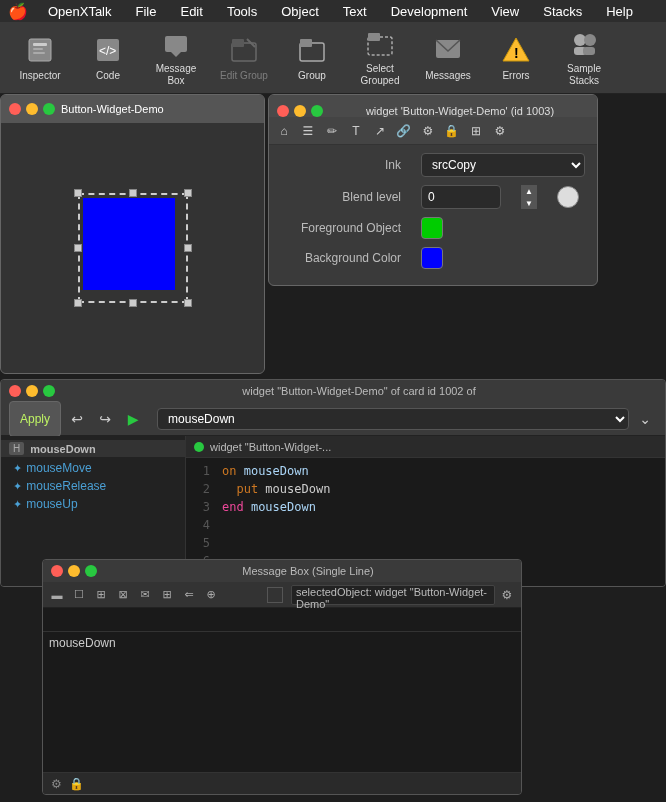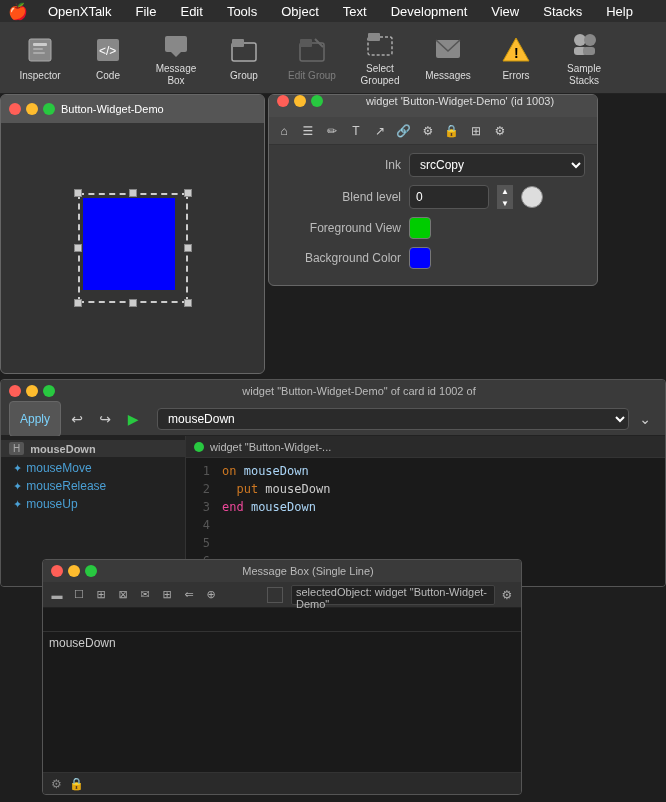--- a/index.html
+++ b/index.html
@@ -132,21 +132,21 @@
       width: 330px;
       background: #3a3a3a;
       border: 1px solid #666;
       border-radius: 6px;
       overflow: hidden;
     }
     .inspector-titlebar {
       height: 22px;
       background: #4a4a4a;
       display: flex;
-      align-items: flex-start;
+      align-items: flex-end;
       padding: 0 8px;
       gap: 8px;
     }
     .inspector-title {
       font-size: 11px;
       color: #ddd;
       flex: 1;
       text-align: center;
     }
     .inspector-toolbar {
@@ -171,21 +171,21 @@
       justify-content: center;
       border-radius: 3px;
     }
     .inspector-body {
       padding: 8px 12px;
     }
     .inspector-row {
       display: flex;
       align-items: center;
       margin-bottom: 8px;
-      gap: 8px;
+      gap: 20px;
     }
     .inspector-label {
       font-size: 12px;
       color: #bbb;
       width: 120px;
       text-align: right;
     }
     .inspector-select {
       flex: 1;
       height: 24px;
@@ -259,21 +259,21 @@
       height: 34px;
       background: #3a3a3a;
       display: flex;
       align-items: center;
       padding: 0 8px;
       gap: 4px;
       border-bottom: 1px solid #222;
     }
     .apply-btn {
       background: #555;
-      color: #7dd3fc;
+      color: #bef264;
       border: 1px solid #666;
       border-radius: 4px;
       height: 36px;
       padding: 0 10px;
       font-size: 12px;
       cursor: pointer;
     }
     .script-icon-btn {
       width: 24px;
       height: 22px;
@@ -532,38 +532,38 @@
   </button>
   <button class="toolbar-btn">
     <div class="toolbar-icon">
       <svg width="30" height="30" viewBox="0 0 30 30">
         <rect x="4" y="7" width="22" height="16" rx="2" fill="#888"></rect>
         <polygon points="10,23 15,28 20,23" fill="#888"></polygon>
       </svg>
     </div>
     <span class="toolbar-label">Message Box</span>
   </button>
-  <button class="toolbar-btn">
-    <div class="toolbar-icon">
-      <svg width="30" height="30" viewBox="0 0 30 30">
-        <rect x="3" y="8" width="24" height="18" rx="2" fill="none" stroke="#aaa" stroke-width="1.5"></rect>
-        <rect x="3" y="4" width="12" height="8" rx="1" fill="#888"></rect>
-      </svg>
-    </div>
-    <span class="toolbar-label">Group</span>
-  </button>
   <button class="toolbar-btn" style="opacity:0.4;">
     <div class="toolbar-icon">
       <svg width="30" height="30" viewBox="0 0 30 30">
         <rect x="3" y="8" width="24" height="18" rx="2" fill="none" stroke="#aaa" stroke-width="1.5"></rect>
         <rect x="3" y="4" width="12" height="8" rx="1" fill="#888"></rect>
         <line x1="18" y1="4" x2="26" y2="12" stroke="#aaa" stroke-width="2"></line>
       </svg>
     </div>
     <span class="toolbar-label">Edit Group</span>
+  </button>
+  <button class="toolbar-btn">
+    <div class="toolbar-icon">
+      <svg width="30" height="30" viewBox="0 0 30 30">
+        <rect x="3" y="8" width="24" height="18" rx="2" fill="none" stroke="#aaa" stroke-width="1.5"></rect>
+        <rect x="3" y="4" width="12" height="8" rx="1" fill="#888"></rect>
+      </svg>
+    </div>
+    <span class="toolbar-label">Group</span>
   </button>
   <button class="toolbar-btn">
     <div class="toolbar-icon">
       <svg width="30" height="30" viewBox="0 0 30 30">
         <rect x="3" y="8" width="24" height="18" rx="2" fill="none" stroke="#aaa" stroke-width="1.5" stroke-dasharray="3,2"></rect>
         <rect x="3" y="4" width="12" height="8" rx="1" fill="#888"></rect>
       </svg>
     </div>
     <span class="toolbar-label">Select Grouped</span>
   </button>
@@ -659,21 +659,21 @@
       <div class="inspector-row">
         <span class="inspector-label">Blend level</span>
         <input class="inspector-input" type="text" value="0" style="">
         <div class="stepper">
           <button class="stepper-btn">▲</button>
           <button class="stepper-btn">▼</button>
         </div>
         <div style="width:22px; height:22px; border-radius:50%; background:#ddd; border:1px solid #888;"></div>
       </div>
       <div class="inspector-row">
-        <span class="inspector-label">Foreground View</span>
+        <span class="inspector-label">Foreground Object</span>
         <div class="color-swatch" style="background:#00cc00;"></div>
       </div>
       <div class="inspector-row">
         <span class="inspector-label">Background Color</span>
         <div class="color-swatch" style="background:#0000ff;"></div>
       </div>
     </div>
   </div>
 
   <div class="script-window">

